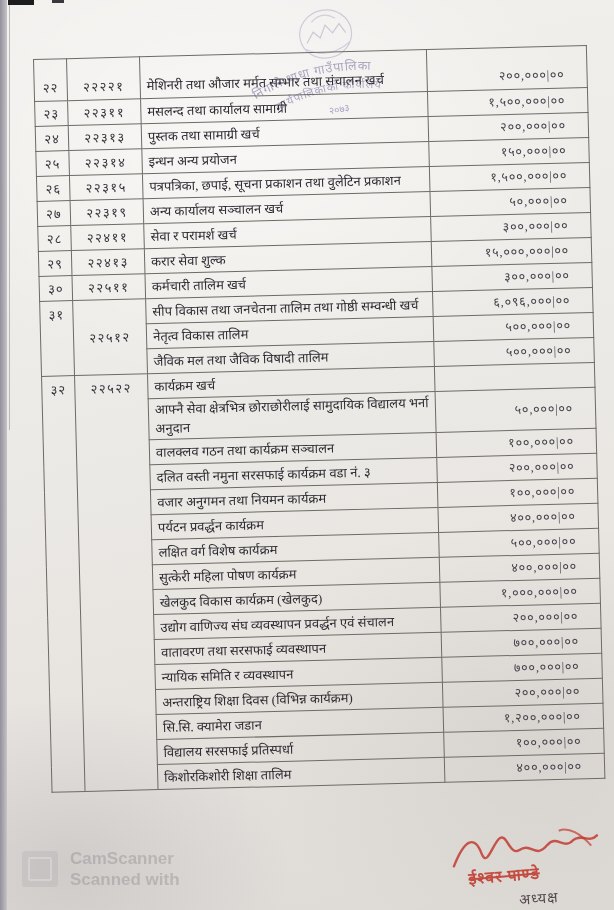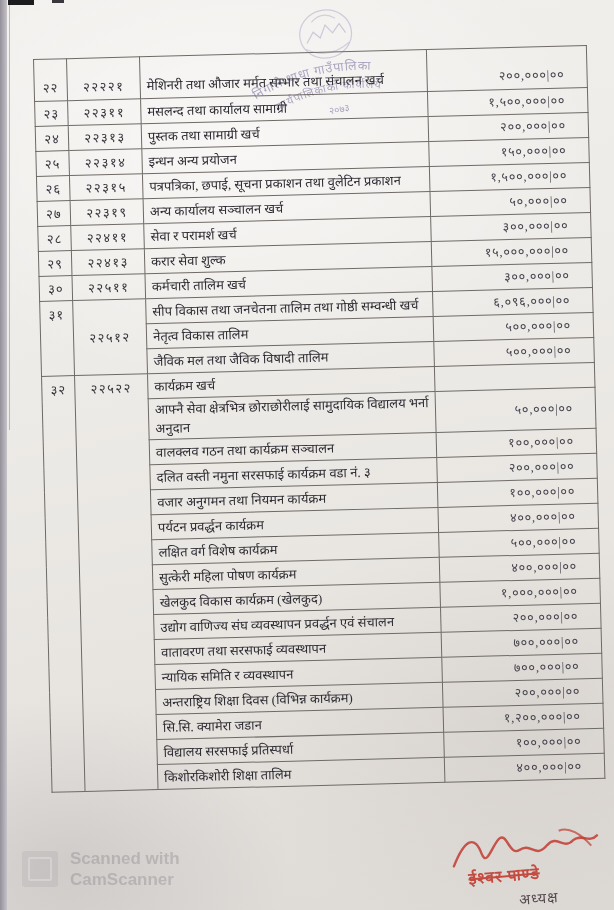--- a/index.html
+++ b/index.html
@@ -263,17 +263,17 @@
     </svg>
     <div class="sig-name">ईश्वर पाण्डे</div>
     <div class="sig-title">अध्यक्ष</div>
   </div>
 
   <div class="wm">
     <div class="wm-logo">
         <span></span>
       </div>
     <div class="wm-text">
+      <div>CamScanner</div>
       <div>Scanned with</div>
-      <div>CamScanner</div>
     </div>
   </div>
 </div>
 
 </body></html>

